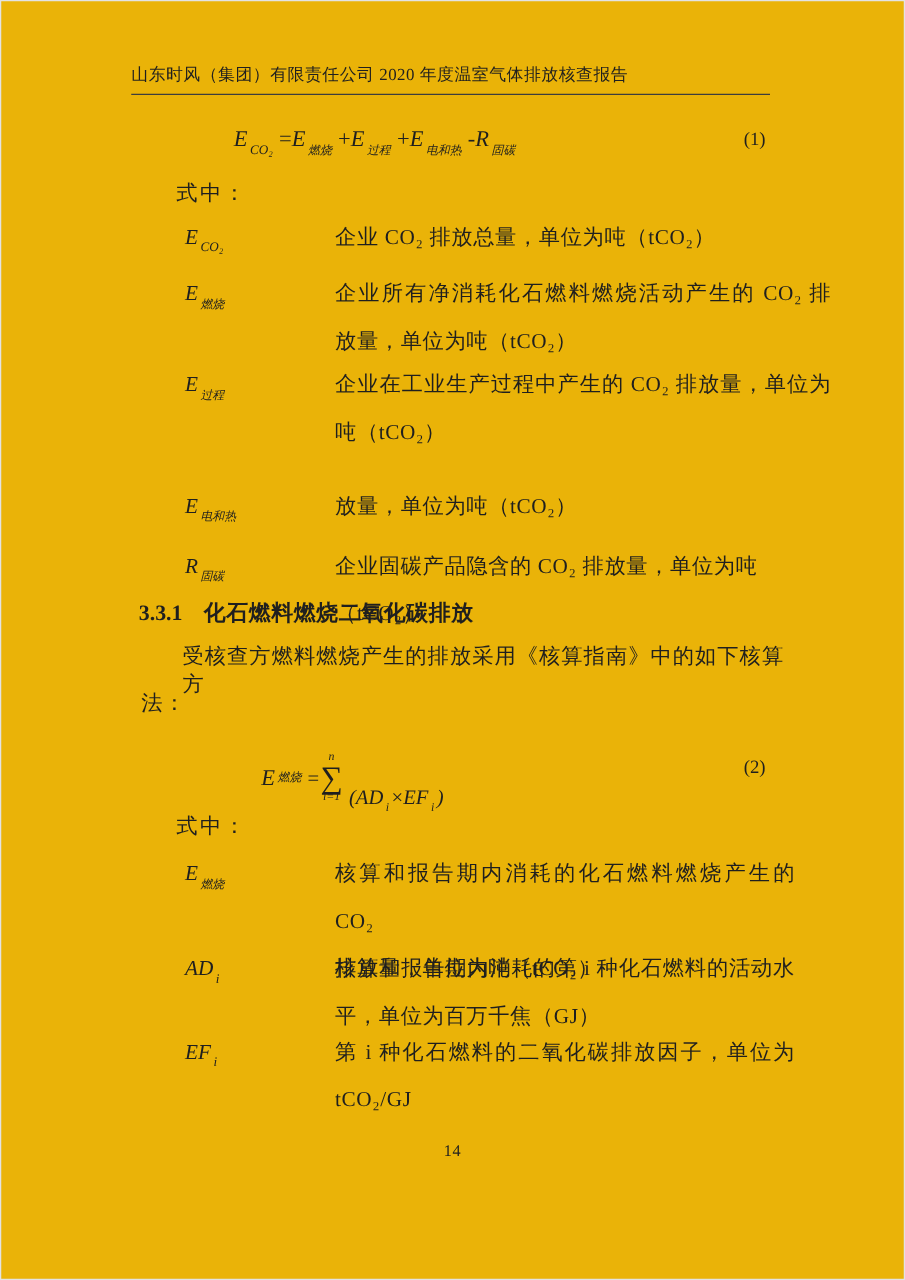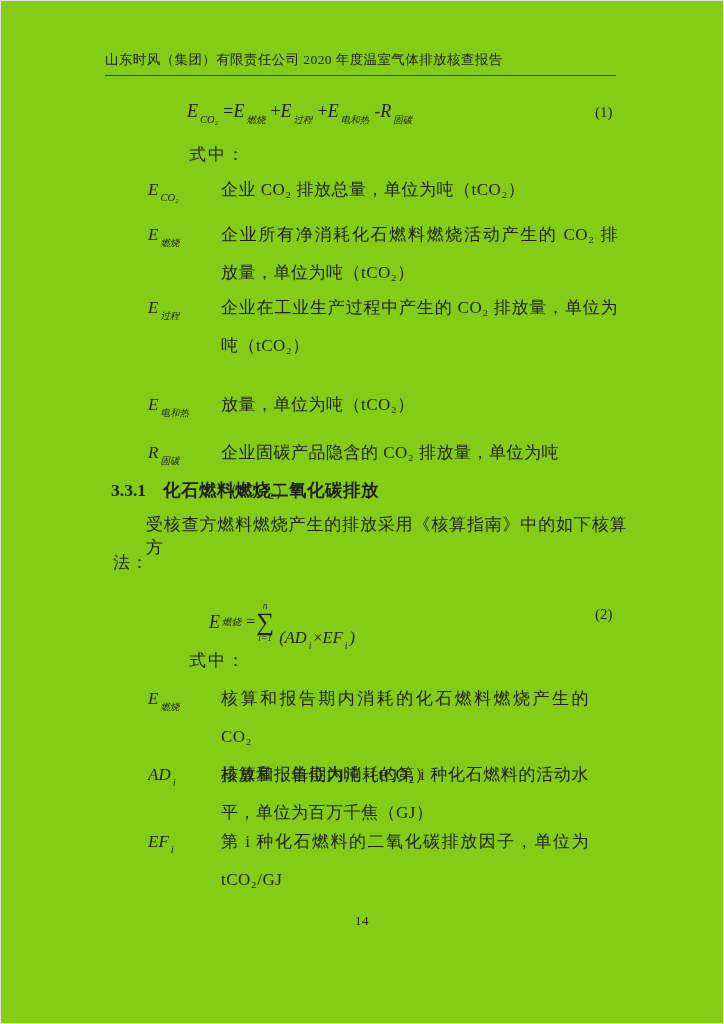--- a/index.html
+++ b/index.html
@@ -5,21 +5,21 @@
   html,body{margin:0;padding:0;}
   body{
     width:724px;height:1024px;
     background:#f2f2f2;
     font-family:"Liberation Serif","DejaVu Serif",serif;
     color:#1f1f1f;
   }
   .page{
     position:relative;
     width:722px;height:1022px;
-    background:#84cc16;
+    background:#eab308;
     border:1px solid #e3e3e3;
     overflow:hidden;
   }
   .abs{position:absolute;}
   
   .header{
     left:104px;top:50px;width:511px;
     font-size:13.5px;letter-spacing:0.4px;
     padding-bottom:6px;
     border-bottom:1.5px solid #3d3d3d;
@@ -39,28 +39,28 @@
   .fnum{font-size:15px;}
   .f2wrap{display:flex;align-items:center;font-size:16.5px;}
   .sum{
     display:inline-flex;flex-direction:column;align-items:center;
     margin:0 5px 0 1px;line-height:1;
   }
   .sum .lim{font-size:9.5px;font-style:italic;line-height:1.1;}
   .sum .sig{font-size:25px;line-height:0.85;font-style:normal;}
   .f2body{font-style:italic;margin-top:35px;}
   .f2body .sub{margin-right:2px;}
-  .where{left:140px;font-size:17px;letter-spacing:2px;margin-left:48px;}
+  .where{left:140px;font-size:17px;letter-spacing:2px;}
   .def-row{left:147px;}
   .def-term{
     position:absolute;left:0;top:0;
     font-size:17px;line-height:38px;white-space:nowrap;
   }
   .def-text{
-    margin-left:73px;width:397px;
+    margin-left:120px;width:397px;
     font-size:17px;line-height:38px;letter-spacing:0.5px;
   }
   .defs2 .def-text{width:368px;}
   .l1.just{text-align:justify;text-align-last:justify;}
   
   .sec-heading{
     left:110px;top:477px;
     font-size:17.5px;font-weight:bold;letter-spacing:0.5px;
     white-space:nowrap;
   }

